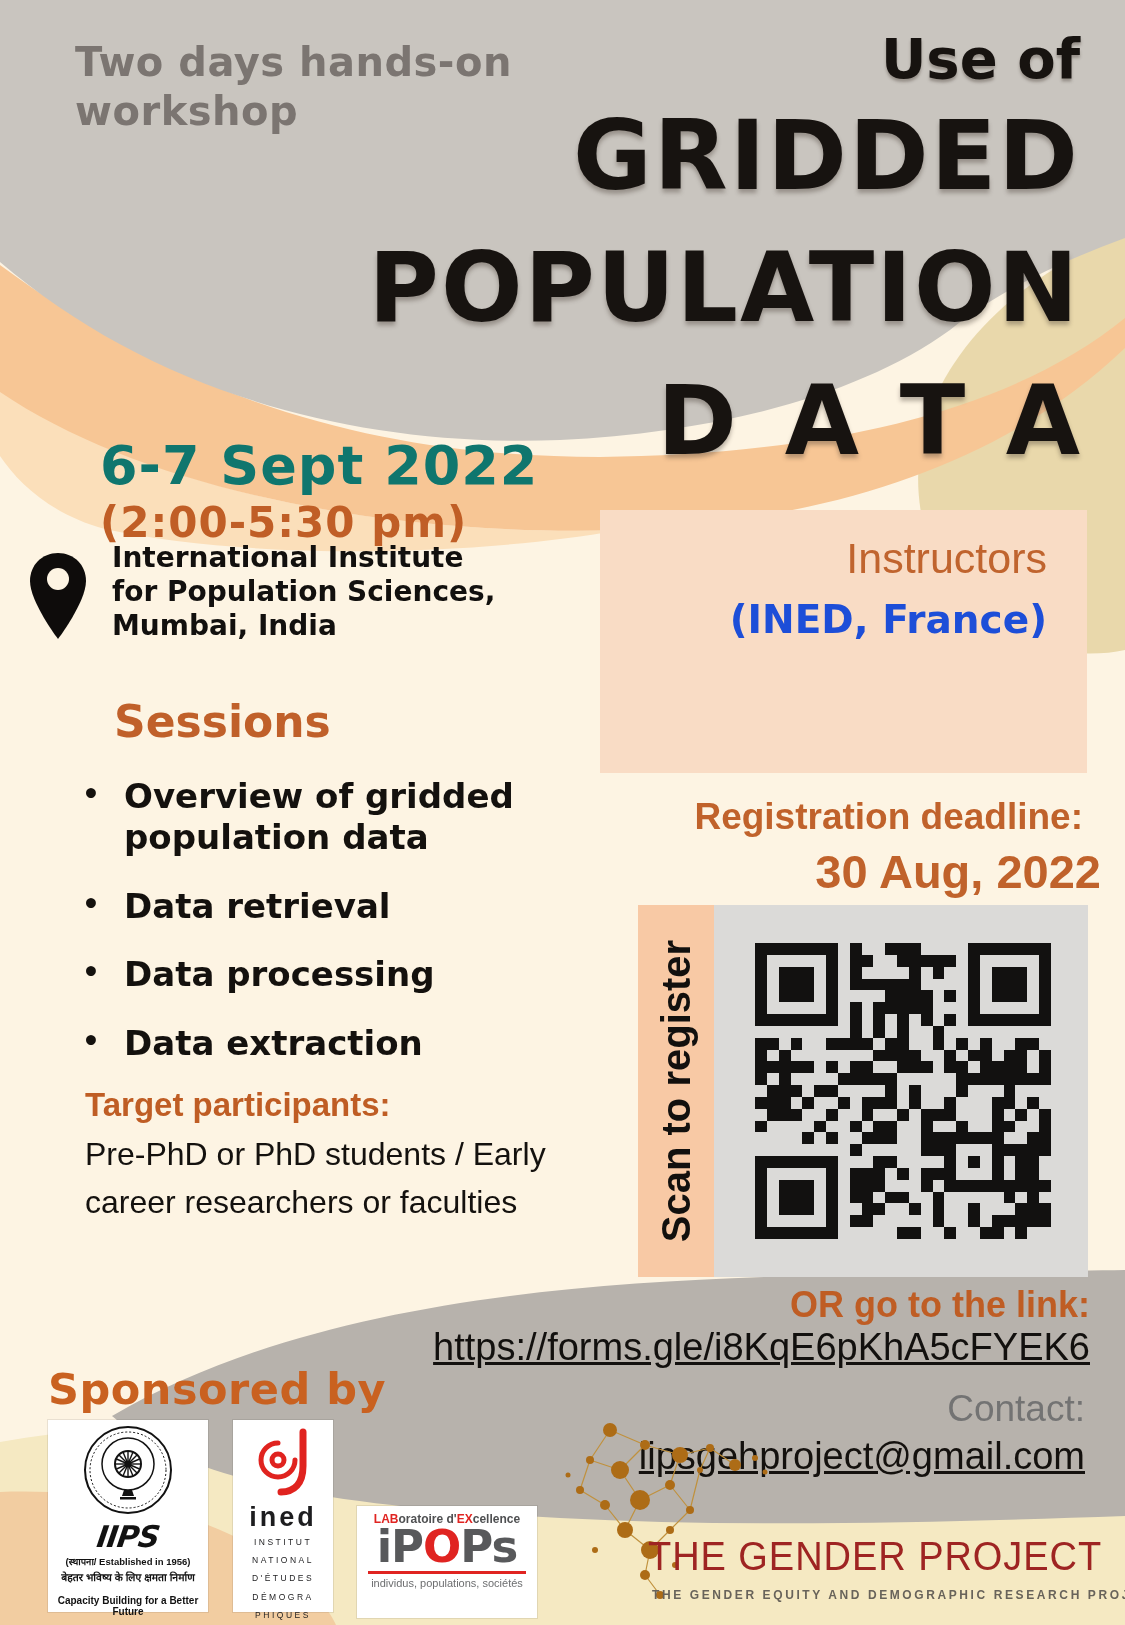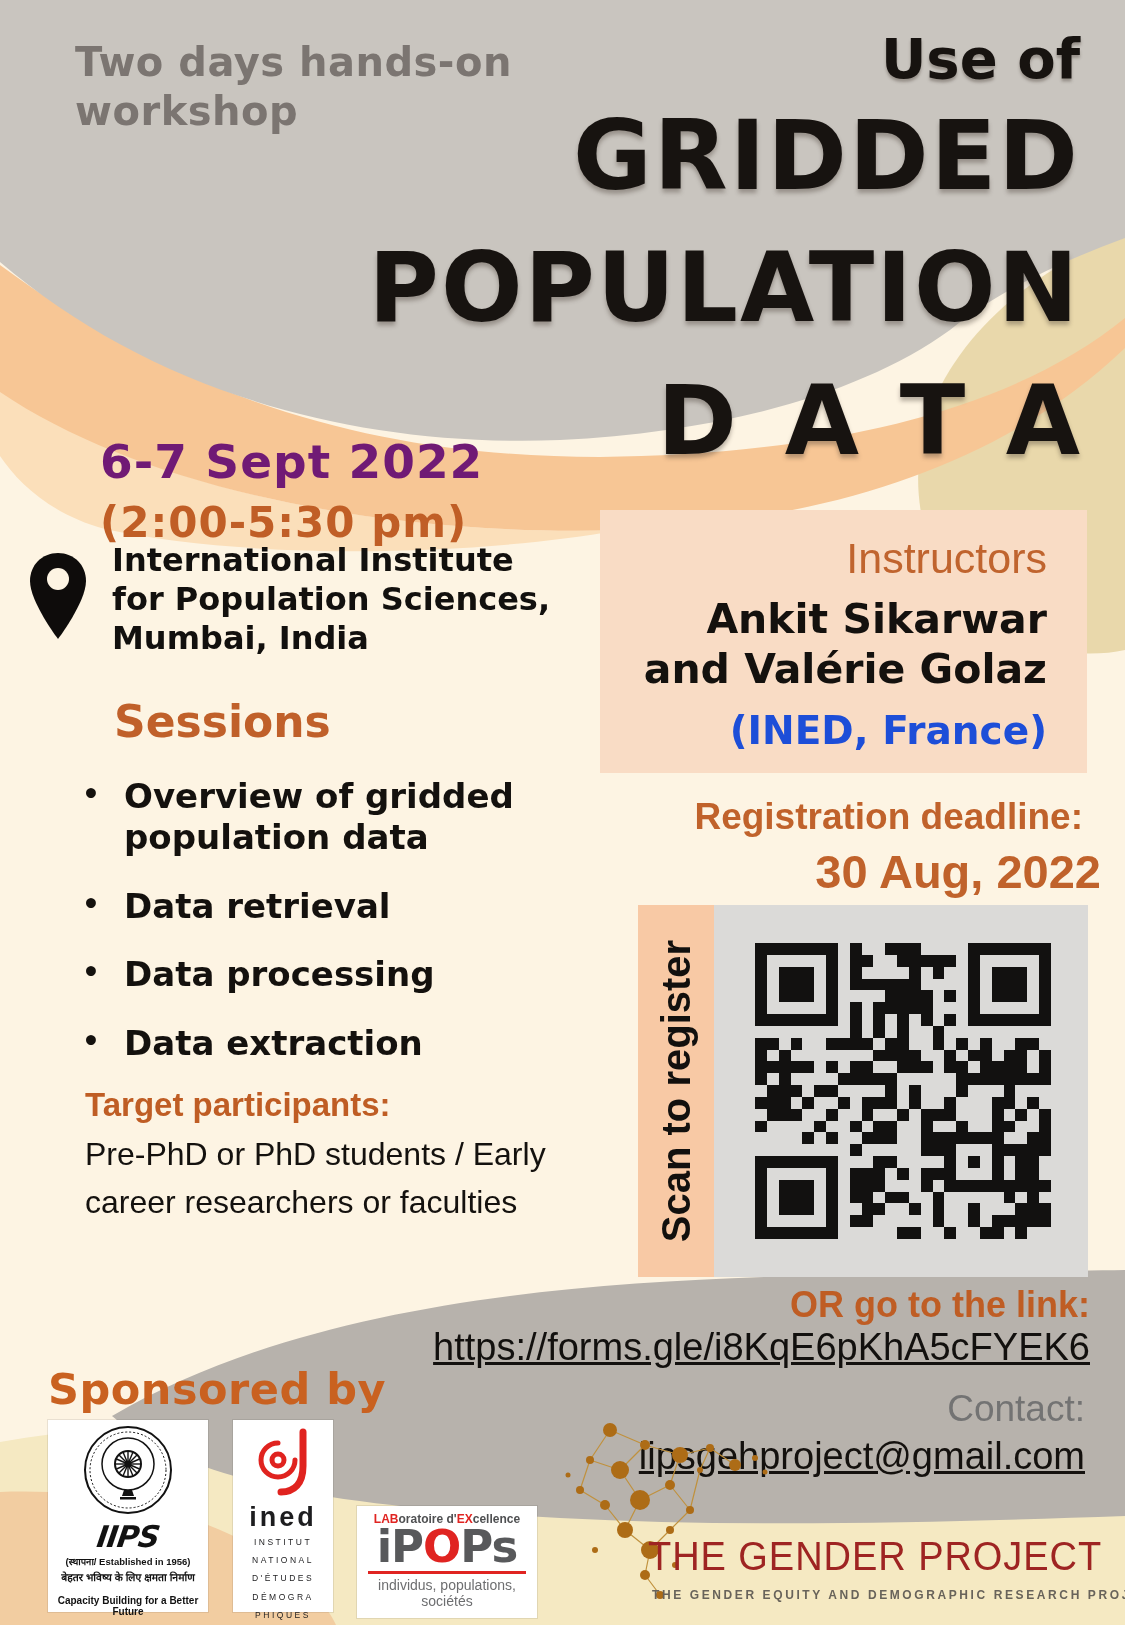--- a/index.html
+++ b/index.html
@@ -11,24 +11,24 @@
   
   .djv{font-family:"DejaVu Sans","Liberation Sans",sans-serif;}
   .workshop-type{left:75px;top:38px;width:480px;font-size:40px;font-weight:bold;
                  color:#7b7571;line-height:1.22;letter-spacing:.5px;}
   .title-wrap{right:45px;top:28px;text-align:right;color:#171310;}
   .title-prefix{display:block;font-size:56px;font-weight:bold;line-height:1.1;
                 text-shadow:0 3px 3px rgba(60,50,40,.35);}
   .title-line{display:block;font-size:96px;font-weight:bold;line-height:1.38;
               letter-spacing:2px;text-shadow:0 4px 4px rgba(60,50,40,.35);}
   .title-line.wide{letter-spacing:48px;margin-right:-48px;}
-  .date{left:100px;top:434px;font-size:47px;font-weight:bold;color:#701a75;letter-spacing:1px;}
+  .date{left:100px;top:434px;font-size:54px;font-weight:bold;color:#0f766e;letter-spacing:1px;}
   .time{left:100px;top:498px;font-size:42px;font-weight:bold;color:#c05e26;letter-spacing:1px;}
   .pin{left:28px;top:550px;width:60px;height:92px;}
-  .venue{left:112px;top:541px;font-size:32px;font-weight:bold;color:#12100e;line-height:1.22;}
+  .venue{left:112px;top:541px;font-size:28px;font-weight:bold;color:#12100e;line-height:1.22;}
   .venue span{display:block;}
   .sessions-h{left:114px;top:696px;font-size:44px;font-weight:bold;color:#c0602a;}
   .sessions-list{left:78px;top:776px;width:500px;margin:0;padding:0;list-style:none;}
   .sessions-list li{position:relative;padding-left:46px;margin-bottom:27px;
                     font-size:34px;font-weight:bold;color:#14110e;line-height:1.22;
                     font-family:"DejaVu Sans","Liberation Sans",sans-serif;}
   .sessions-list li::before{content:"•";position:absolute;left:4px;top:2px;font-size:28px;}
   .target-label{left:85px;top:1086px;font-size:33px;font-weight:bold;color:#bf5d24;}
   .target-text{left:85px;top:1130px;width:492px;font-size:32px;color:#14110e;line-height:1.5;}
 
@@ -71,21 +71,21 @@
   .ined-name{display:block;font-size:27px;font-weight:bold;letter-spacing:3px;line-height:1;margin-top:2px;text-align:center;}
   .ined-sub{display:block;font-size:8.5px;letter-spacing:2.5px;line-height:1.55;margin-top:5px;}
 
   .ipops-card{left:357px;top:1506px;width:180px;height:112px;text-align:center;
               box-sizing:border-box;padding-top:6px;}
   .ipops-header{font-size:12px;font-weight:bold;color:#4f5052;}
   .ipops-red{color:#e02421;}
   .ipops-gray{color:#58595b;}
   .ipops-name{font-size:45px;font-weight:bold;line-height:.95;letter-spacing:-1px;}
   .ipops-line{width:158px;height:3px;background:#e02421;margin:2px auto 3px auto;}
-  .ipops-footer{font-size:14px;color:#6d6e70;}
+  .ipops-footer{font-size:11px;color:#6d6e70;}
 
   .gender-net{left:550px;top:1410px;width:250px;height:208px;}
   .gender-title{left:648px;top:1534px;font-size:40px;color:#9e2422;letter-spacing:1px;
                 transform:scaleX(.95);transform-origin:left;white-space:nowrap;}
   .gender-sub{left:652px;top:1588px;font-size:12px;font-weight:bold;color:#68635a;
               letter-spacing:2.6px;white-space:nowrap;}
 </style>
 </head>
 <body>
 
@@ -132,24 +132,20 @@
     <li>Data retrieval</li>
     <li>Data processing</li>
     <li>Data extraction</li>
   </ul>
 
   <div class="abs target-label">Target participants:</div>
   <div class="abs target-text">Pre-PhD or PhD students / Early career researchers or faculties</div>
 
   <div class="abs inst-box">
     <span class="inst-heading">Instructors</span>
-    <span class="inst-names djv">
-      <span>Ankit Sikarwar</span><br>
-      <span>and Valérie Golaz</span>
-    </span>
     <span class="inst-aff djv">(INED, France)</span>
   </div>
 
   <div class="abs reg-label">Registration deadline:</div>
   <div class="abs reg-date">30 Aug, 2022</div>
 
   <div class="abs qr-block">
     <div class="qr-strip">
       <span class="qr-strip-label">Scan to register</span>
     </div>

